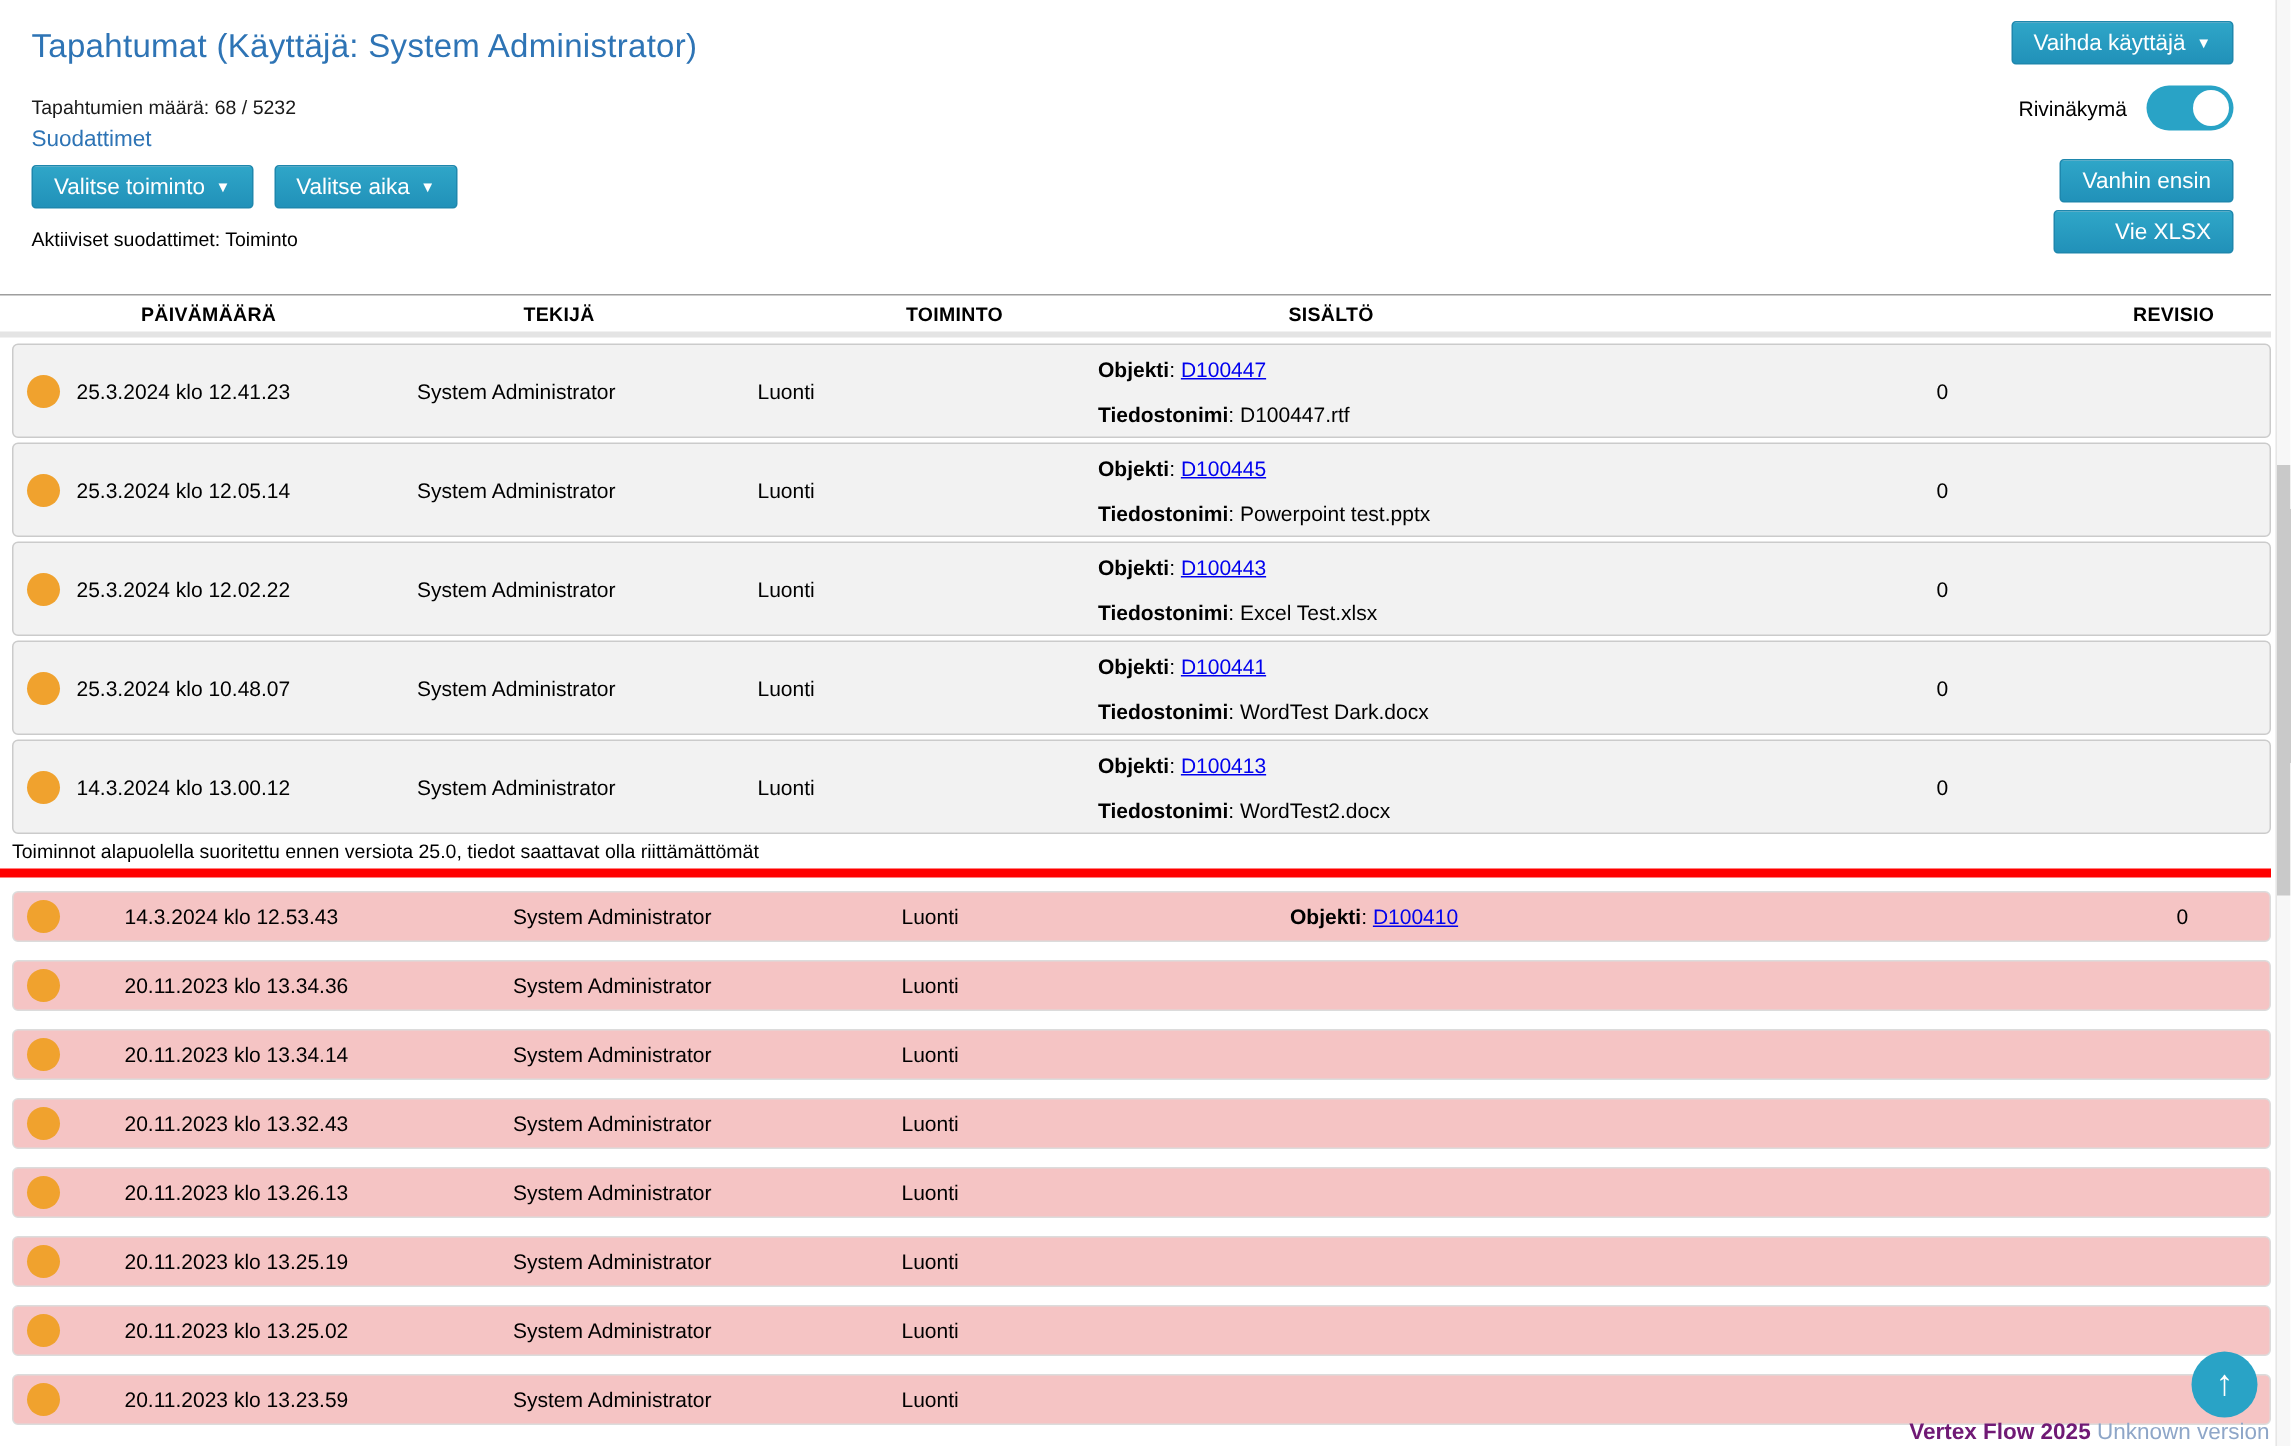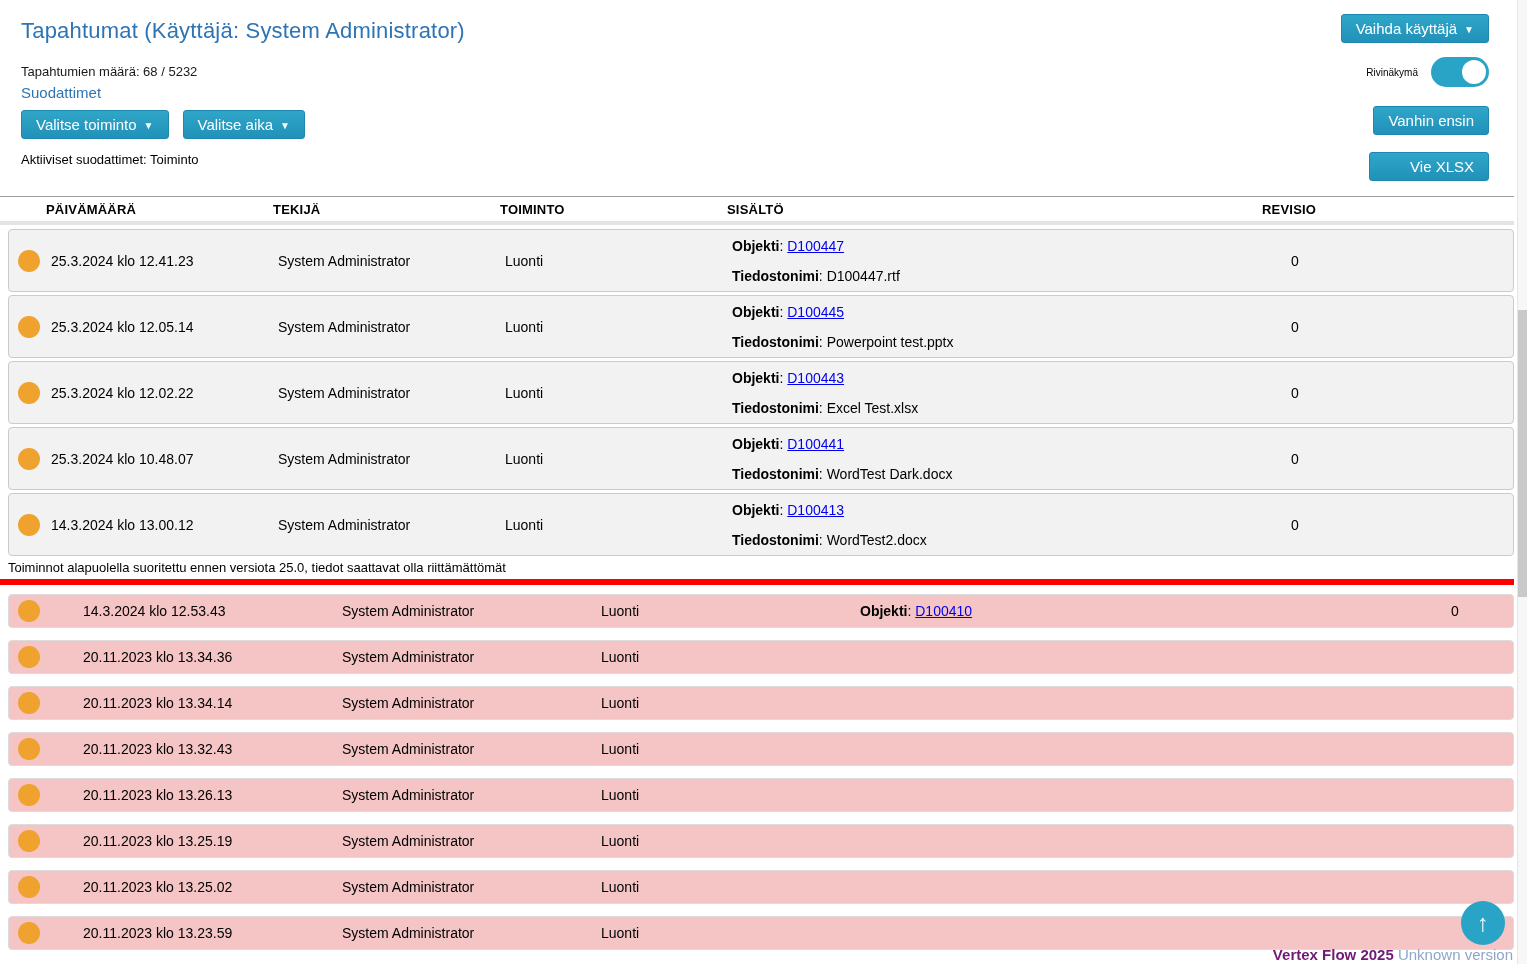--- a/index.html
+++ b/index.html
@@ -14,30 +14,30 @@
   .filters-link { display:inline-block; color:#2e74b5; font-size:15px; margin-top:5px; cursor:pointer; text-decoration:none; }
   .filter-buttons { margin-top:8px; display:flex; gap:14px; }
   .btn { background:linear-gradient(180deg,#2fa6c8 0%,#2191b9 100%); color:#fff; border:1px solid #1e87ad;
          border-radius:3px; font-size:15px; font-family:"Liberation Sans",sans-serif;
          padding:5px 14px; height:29px; cursor:pointer; white-space:nowrap; }
   .caret { display:inline-block; font-size:10px; margin-left:7px; transform:translateY(-1px); }
   .active-filters { font-size:13px; margin-top:13px; }
 
   .top-right { position:absolute; top:14px; right:38px; display:flex; flex-direction:column; align-items:flex-end; }
   .rowview { display:flex; align-items:center; gap:13px; margin-top:14px; height:30px; }
-  .rowview-label { font-size:10px; }
+  .rowview-label { font-size:14px; }
   .toggle { width:58px; height:30px; border-radius:15px; background:#29a3c6; position:relative; cursor:pointer; }
   .toggle .knob { position:absolute; top:3px; right:3px; width:24px; height:24px; border-radius:50%; background:#fff; }
   .btn-oldest { margin-top:19px; }
-  .btn-export { margin-top:17px;padding-left:40px; }
+  .btn-export { margin-top:5px;padding-left:40px; }
 
   
   .grid { display:grid; grid-template-columns:42px 227px 227px 227px 535px 1fr; align-items:center; }
   .thead { border-top:1px solid #9e9e9e; border-bottom:4px solid #e4e4e4; height:29px; margin-right:13px; }
-  .thead .grid { height:100%; padding-left:4px; }
+  .thead .grid { height:100%; padding-left:24px;gap:28px; }
   .thead .hcell { font-size:13px; font-weight:bold; letter-spacing:0.2px; }
 
   .rows-normal { margin:4px 13px 0 8px; }
   .rows-old    { margin:0 13px 0 8px; }
   .row { border:1px solid #cbcbcb; border-radius:4px; background:#f2f2f2; }
   .row.normal { height:63px; margin-bottom:3px; }
   .row.old { height:34px; margin-bottom:12px; background:#f5c4c4; border-color:#dcdcdc;gap:32px; }
   .dot { display:block; width:22px; height:22px; border-radius:50%; background:#f0a22e; margin-left:9px; }
   .cell { font-size:14px; }
   .content-cell .line { font-size:14px; line-height:16px; }

